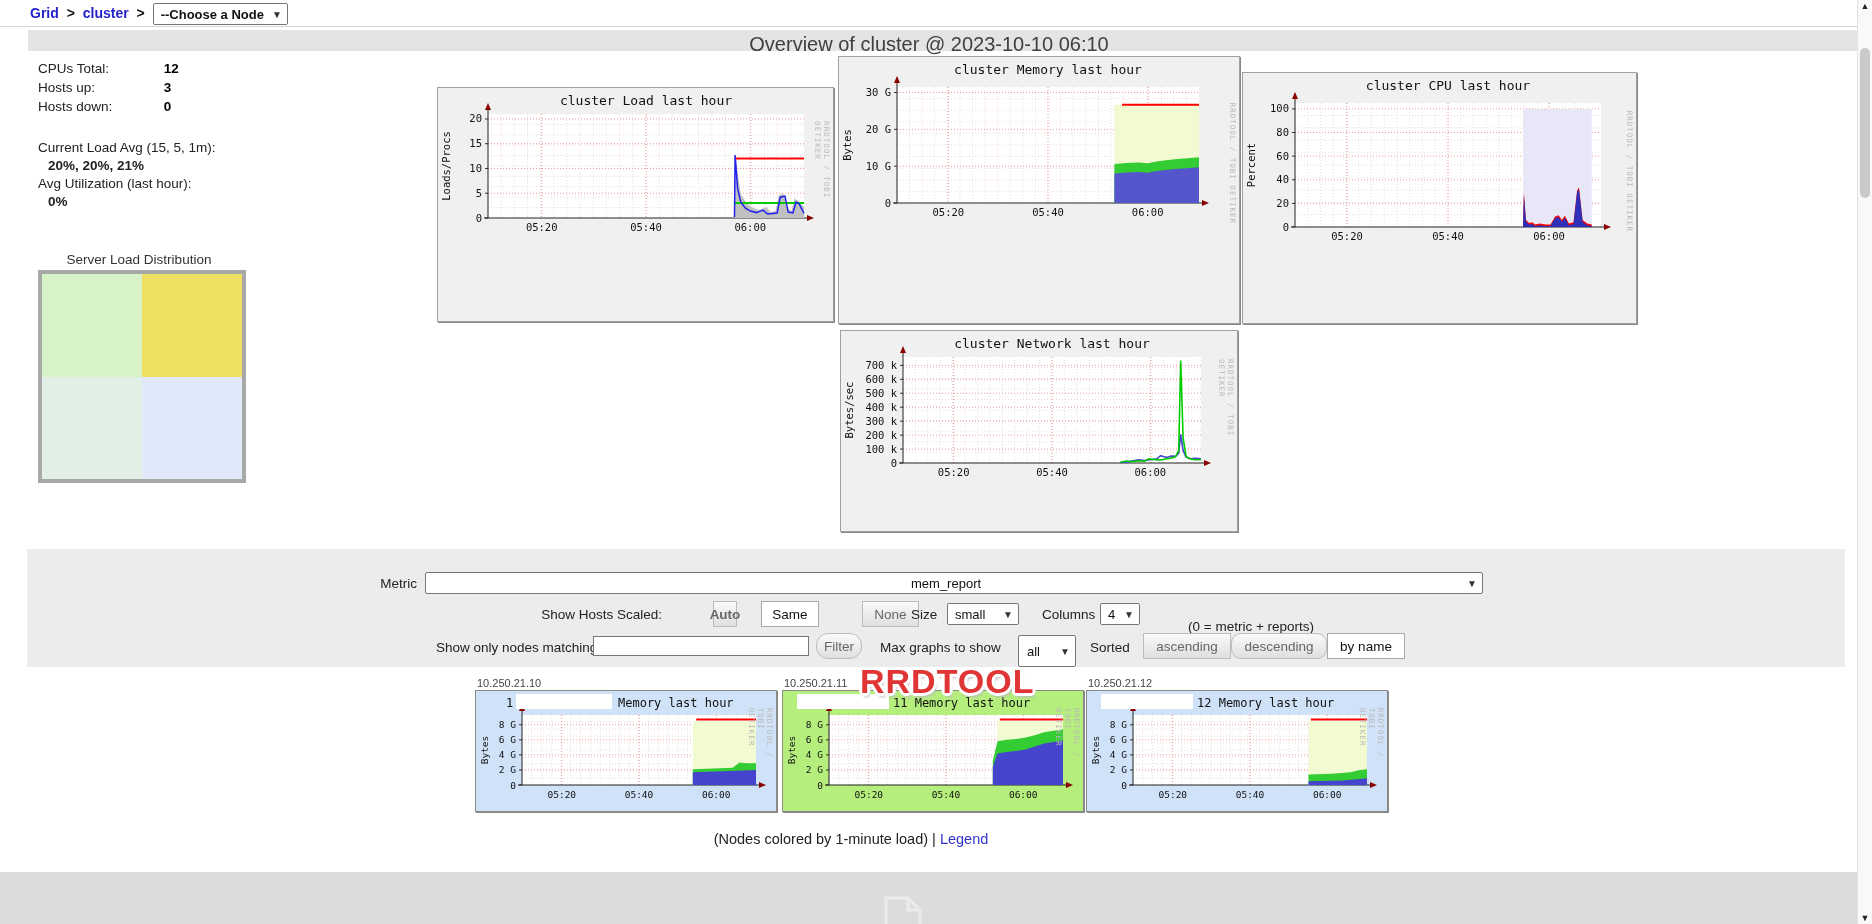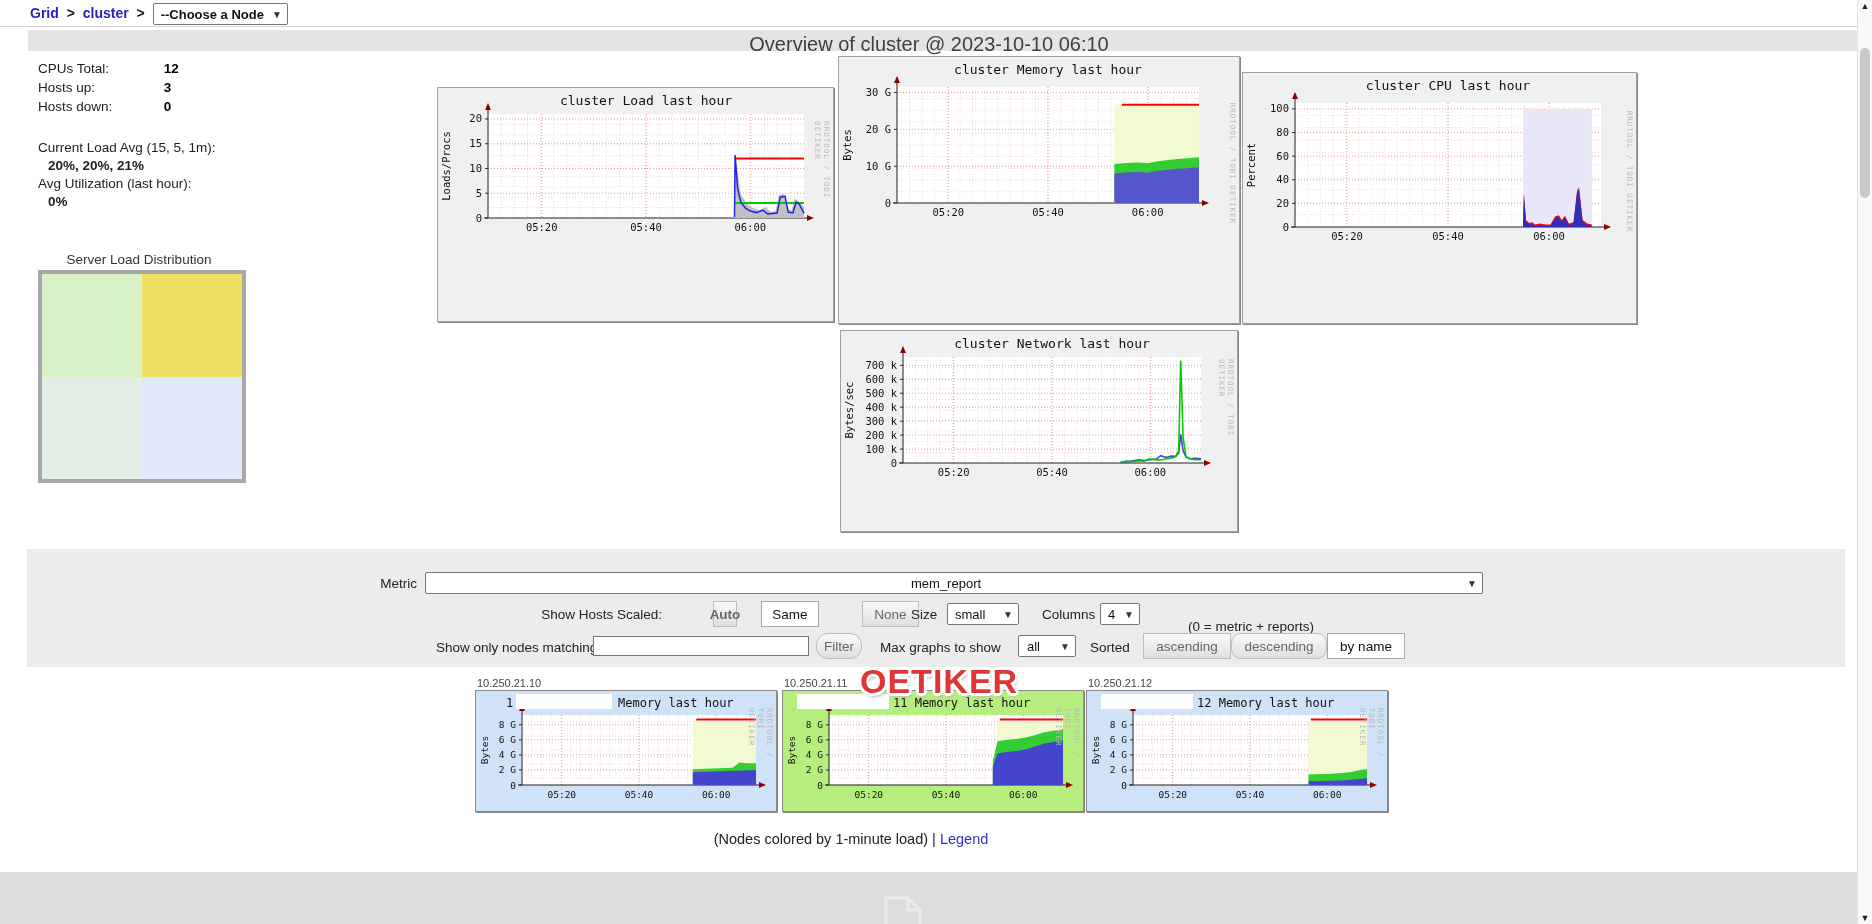--- a/index.html
+++ b/index.html
@@ -406,36 +406,36 @@
   <div class="fakeselect abs" style="top:54px;left:1073px;width:40px;height:22px;">
     <span>4</span>
     <span class="chev">▼</span>
   </div>
   <div class="lab" style="top:70px;left:1124px;margin-left:37px;">(0 = metric + reports)</div>
 
   <div class="lab" style="top:91px;left:409px;">Show only nodes matching</div>
   <input class="txt" style="top: 87px; left: 566px; width: 216px;" placeholder="">
   <div class="btn" style="top:84px;left:789px;width:46px;">Filter</div>
   <div class="lab" style="top:91px;left:853px;">Max graphs to show</div>
-  <div class="fakeselect abs" style="top:86px;left:991px;width:58px;height:22px;padding-left:8px;">
+  <div class="fakeselect abs" style="top:86px;left:991px;width:58px;height:32px;padding-left:8px;">
     <span>all</span>
     <span class="chev">▼</span>
   </div>
   <div class="lab" style="top:91px;left:1063px;">Sorted</div>
   <div class="btngrp">
     <div class="btn" style="top:84px;left:1117px;width:88px;">ascending</div>
     <div class="btn" style="top:84px;left:1205px;width:96px;border-radius:10px;">descending</div>
     <div class="btn sel" style="top:84px;left:1301px;width:78px;">by name</div>
   </div>
 </div>
 
 <div class="hostip" style="left:477px;top:677px;">10.250.21.10</div>
 <div class="hostip" style="left:784px;top:677px;">10.250.21.11</div>
 <div class="hostip" style="left:1088px;top:677px;">10.250.21.12</div>
-<div id="driver">OETIKER</div>
+<div id="driver">RRDTOOL</div>
 
 <div class="rrd" style="left:475px;top:690px;width:300px;height:120px;background:#cfe2f8;border-color:#8a8a8a;">
     <svg width="300" height="120">
       <rect x="46" y="24" width="234" height="70" fill="#ffffff"></rect>
       <line x1="55.75" y1="24" x2="55.75" y2="94" stroke="#f1dada" stroke-dasharray="1,2"></line>
       <line x1="65.5" y1="24" x2="65.5" y2="94" stroke="#f1dada" stroke-dasharray="1,2"></line>
       <line x1="75.25" y1="24" x2="75.25" y2="94" stroke="#f1dada" stroke-dasharray="1,2"></line>
       <line x1="85" y1="24" x2="85" y2="94" stroke="#f1dada" stroke-dasharray="1,2"></line>
       <line x1="94.75" y1="24" x2="94.75" y2="94" stroke="#f1dada" stroke-dasharray="1,2"></line>
       <line x1="104.5" y1="24" x2="104.5" y2="94" stroke="#f1dada" stroke-dasharray="1,2"></line>

